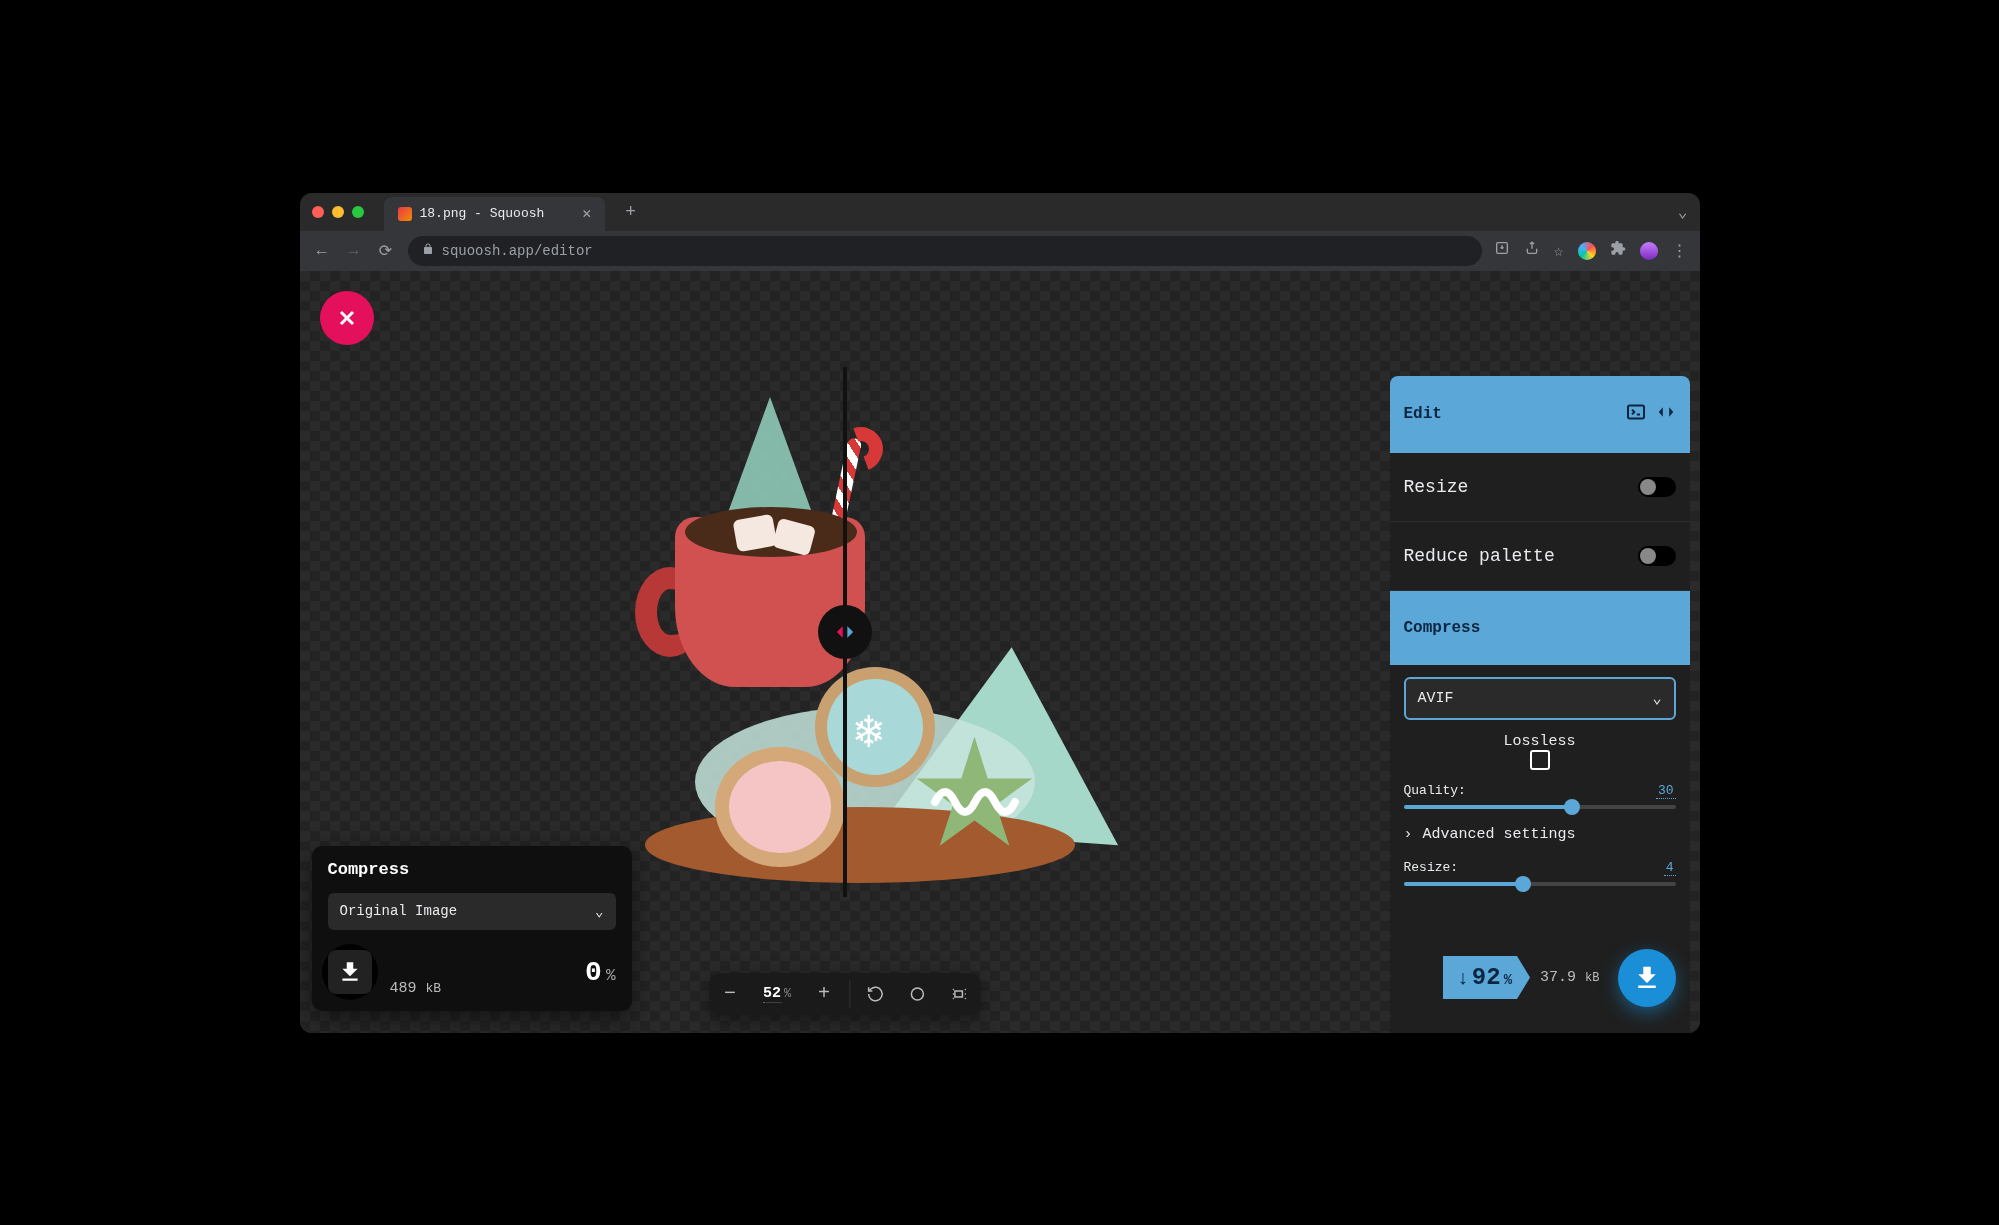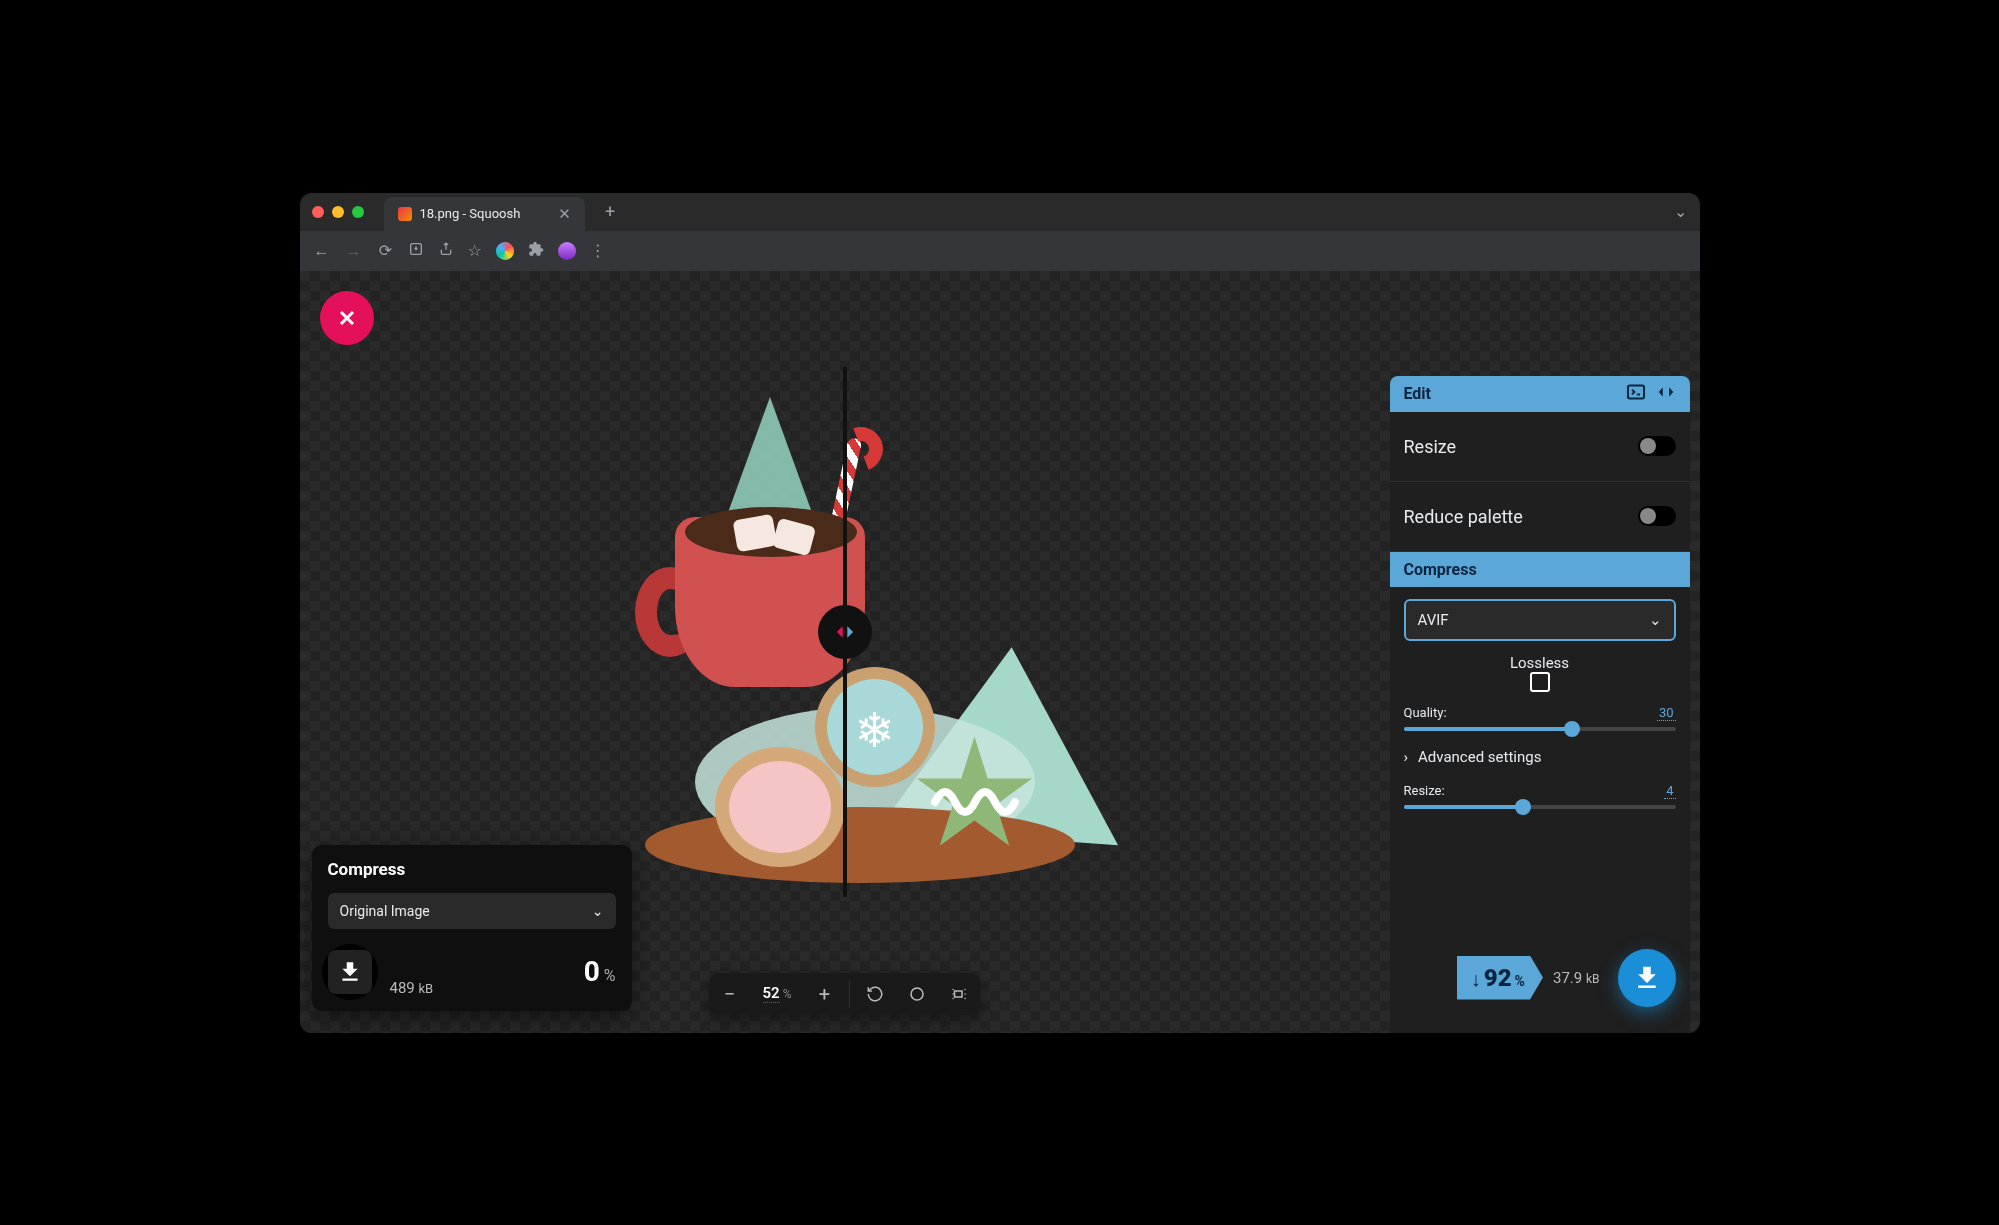--- a/index.html
+++ b/index.html
@@ -14,20 +14,21 @@
 }
 .window {
   width: 1400px;
   height: 840px;
   background: #202124;
   border-radius: 12px;
   overflow: hidden;
   box-shadow: 0 25px 80px rgba(0,0,0,0.8);
   display: flex;
   flex-direction: column;
+  font-family: Liberation Mono, monospace;
 }
 .titlebar {
   background: #2a2a2a;
   height: 38px;
   display: flex;
   align-items: center;
   padding: 0 12px;
   gap: 8px;
 }
 .traffic-lights { display: flex; gap: 8px; margin-right: 12px; }
@@ -203,21 +204,21 @@
   margin-right: 10px;
   border-radius: 8px 8px 0 0;
   overflow: visible;
   z-index: 10;
 }
 .section-header {
   background: #5ba7d8;
   color: #0a2540;
   font-weight: 700;
   font-size: 16px;
-  padding: 8px 14px;
+  padding: 28px 14px;
   display: flex;
   align-items: center;
   justify-content: space-between;
 }
 .section-header.first { border-radius: 8px 8px 0 0; }
 .hdr-icons { display: flex; gap: 10px; align-items: center; }
 .row {
   padding: 24px 14px;
   display: flex;
   align-items: center;
@@ -493,20 +494,28 @@
       <span class="tab-close">✕</span>
     </div>
     <span class="new-tab">+</span>
     <span class="chevron-down-tb">⌄</span>
   </div>
 
   <div class="toolbar">
     <span class="nav-btn">←</span>
     <span class="nav-btn" style="opacity:.4">→</span>
     <span class="nav-btn">⟳</span>
+    <div class="urlbar">
+      <span class="lock-icon">
+        <svg width="12" height="12" viewBox="0 0 24 24" fill="currentColor">
+            <path d="M18 8h-1V6c0-2.76-2.24-5-5-5S7 3.24 7 6v2H6c-1.1 0-2 .9-2 2v10c0 1.1.9 2 2 2h12c1.1 0 2-.9 2-2V10c0-1.1-.9-2-2-2zM9 6c0-1.66 1.34-3 3-3s3 1.34 3 3v2H9V6z"></path>
+          </svg>
+      </span>
+      <span>squoosh.app/editor</span>
+    </div>
     <div class="toolbar-right">
       <span><svg width="16" height="16" viewBox="0 0 24 24" fill="none" stroke="currentColor" stroke-width="2">
             <rect x="4" y="4" width="16" height="16" rx="2"></rect>
             <path d="M12 8v5m0 0l-2-2m2 2l2-2"></path>
           </svg></span>
       <span><svg width="16" height="16" viewBox="0 0 24 24" fill="none" stroke="currentColor" stroke-width="2">
             <path d="M12 3v10m0-10l-3 3m3-3l3 3M5 13v5a2 2 0 002 2h10a2 2 0 002-2v-5"></path>
           </svg></span>
       <span>☆</span>
       <div class="ext-icon ext1"></div>

